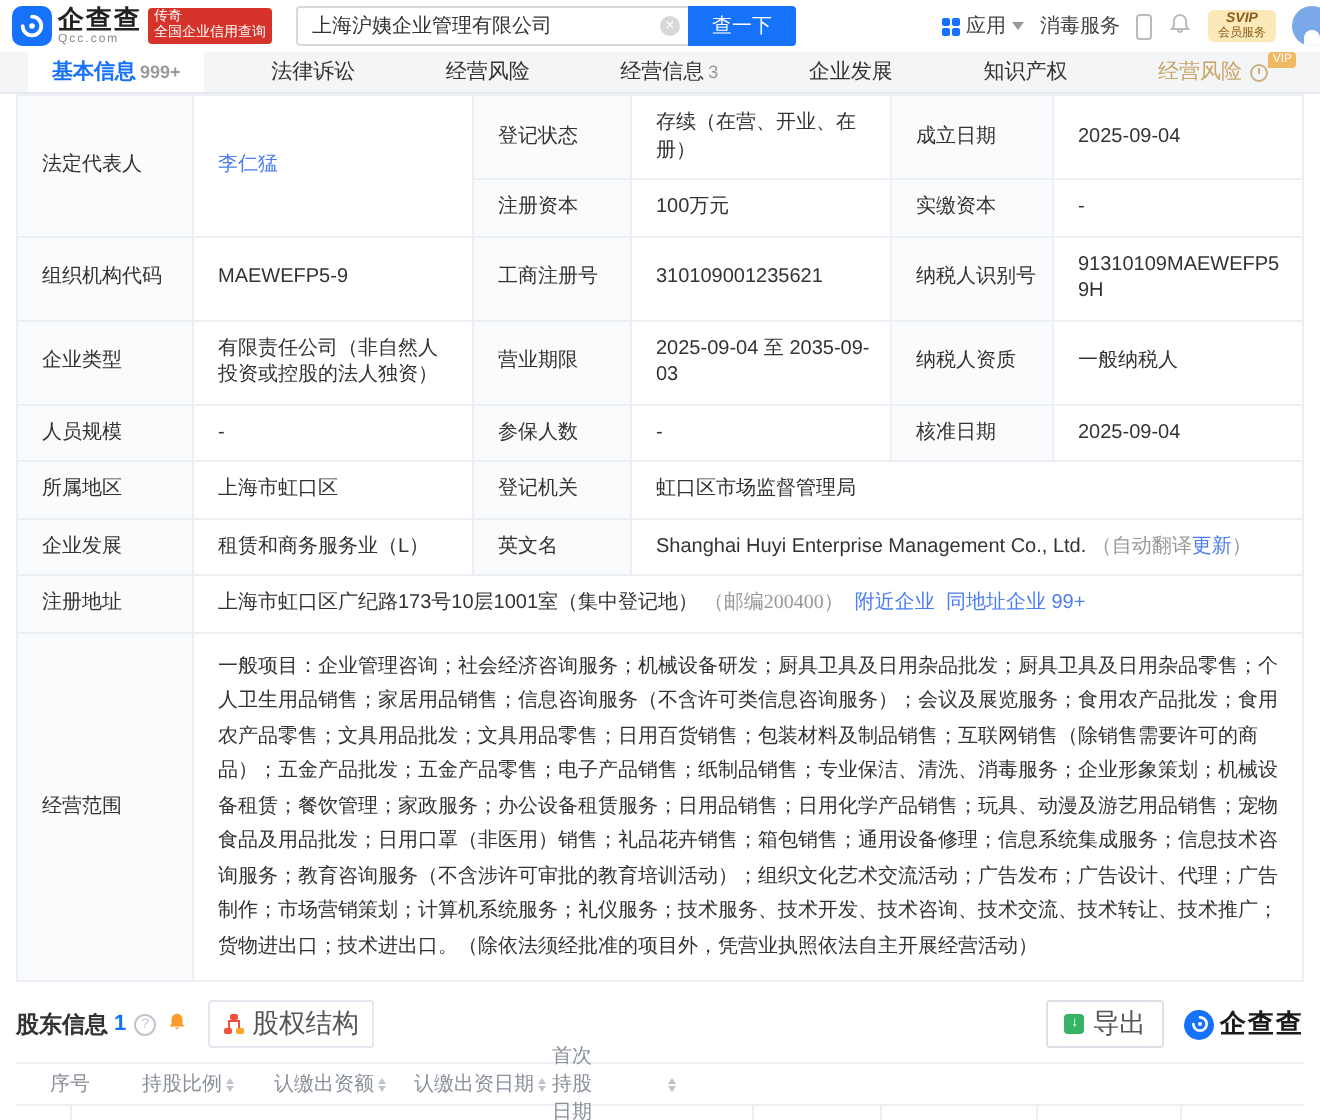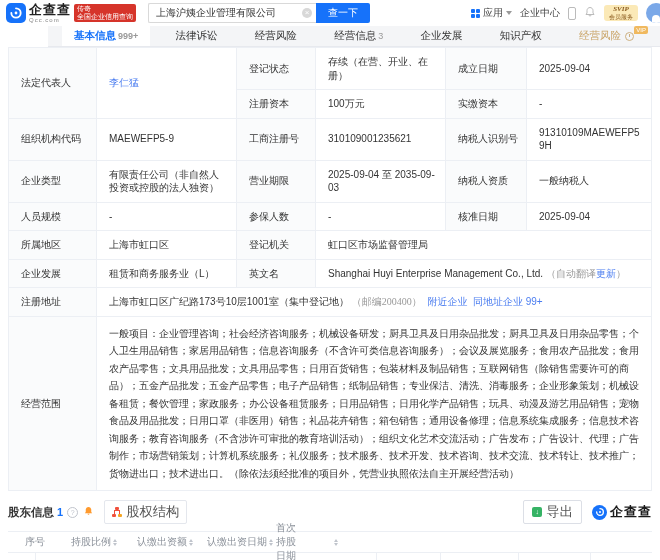--- a/index.html
+++ b/index.html
@@ -11,39 +11,39 @@
   .logo-sq { width:20px; height:20px; border-radius:5px; background:#1672fa; display:flex; align-items:center; justify-content:center; }
   .logo-sq svg { width:14px; height:14px; }
   .logo-txt { margin-left:3px; line-height:1; }
   .logo-txt .brand { font-size:13px; font-weight:bold; color:#222; letter-spacing:1px; }
   .logo-txt .dom { font-size:6px; color:#888; letter-spacing:1px; margin-top:1px; }
   .red-badge { margin-left:3px; background:#d6342a; color:#fff; border-radius:2px; padding:1px 3px; line-height:1.15; }
   .red-badge .l1 { font-size:7px; display:block; }
   .red-badge .l2 { font-size:7px; display:block; }
   .searchwrap { display:flex; margin-left:12px; }
   .searchbox { position:relative; }
-  .searchbox input { width:168px; height:20px; border:1px solid #d9d9d9; border-right:none; border-radius:2px 0 0 2px; padding:0 18px 0 7px; font-size:10px; color:#333; outline:none; }
+  .searchbox input { width:196px; height:20px; border:1px solid #d9d9d9; border-right:none; border-radius:2px 0 0 2px; padding:0 18px 0 7px; font-size:10px; color:#333; outline:none; }
   .clear-ic { position:absolute; right:4px; top:5px; width:10px; height:10px; border-radius:50%; background:#d8d8d8; color:#fff; font-size:8px; line-height:10px; text-align:center; cursor:pointer; }
   .search-btn { height:20px; border:none; background:#1672fa; color:#fff; font-size:10px; padding:0 12px; border-radius:0 2px 2px 0; cursor:pointer; }
-  .top-right { position:absolute; right:0; top:0; height:26px; display:flex; align-items:center; gap:8px; padding-right:2px;font-family:Liberation Serif, serif; }
+  .top-right { position:absolute; right:0; top:0; height:26px; display:flex; align-items:center; gap:8px; padding-right:2px; }
   .apps { display:flex; align-items:center; gap:3px; color:#444; cursor:pointer; }
   .grid-ic { width:9px; height:9px; display:grid; grid-template-columns:4px 4px; grid-template-rows:4px 4px; gap:1px; }
   .grid-ic i { background:#1672fa; border-radius:1px; }
   .caret-dn { width:0; height:0; border-left:3px solid transparent; border-right:3px solid transparent; border-top:4px solid #999; }
   .nav-item { color:#444; cursor:pointer; }
   .phone-ic { width:8px; height:13px; border:1px solid #bbb; border-radius:2px; }
   .bell-ic svg { width:12px; height:12px; }
   .svip { background:#fbe9b7; border-radius:3px; padding:1px 5px; line-height:1.1; text-align:center; cursor:pointer; }
   .svip .s1 { font-size:7px; font-weight:bold; font-style:italic; color:#8a5a1e; display:block; }
   .svip .s2 { font-size:6px; color:#8a5a1e; display:block; }
   .avatar { width:20px; height:20px; border-radius:50%; background:#7aa8e8; margin-right:-8px; display:flex; align-items:flex-end; justify-content:center; overflow:hidden; }
   .avatar i { width:8px; height:8px; background:#fff; border-radius:50% 50% 0 0; }
 
   
-  .tabs { height:21px; background:#f4f5f7; border-bottom:1px solid #e7e9ee; display:flex; align-items:stretch; padding:0 14px; justify-content:space-between;margin-left:48px; }
+  .tabs { height:21px; background:#f4f5f7; border-bottom:1px solid #e7e9ee; display:flex; align-items:stretch; padding:0 14px; justify-content:space-between; }
   .tab { display:flex; align-items:center; gap:2px; padding:0 12px; color:#333; font-size:10.5px; cursor:pointer; position:relative; }
   .tab .cnt { color:#999; font-size:9px; }
   .tab.active { background:#fff; color:#1672fa; font-weight:bold; }
   .tab.history { color:#c9a467; }
   .vip-tag { position:absolute; top:0px; right:-2px; background:#f0b95f; color:#fff; font-size:6px; line-height:1; padding:1px 2px; border-radius:2px 2px 2px 0; }
   .clock-ic { width:9px; height:9px; border:1px solid #cdb080; border-radius:50%; position:relative; margin-left:2px; }
   .clock-ic:after { content:""; position:absolute; left:3px; top:1px; width:1px; height:3px; background:#cdb080; }
 
   
   .content { padding:0 8px; }
@@ -126,21 +126,21 @@
     <div class="apps">
       <span class="grid-ic">
           <i></i>
           <i></i>
           <i></i>
           <i></i>
         </span>
       <span>应用</span>
       <span class="caret-dn"></span>
     </div>
-    <div class="nav-item">企业中心</div>
+    <div class="nav-item">消毒服务</div>
     <div class="phone-ic"></div>
     <div class="bell-ic">
       <svg viewBox="0 0 24 24">
           <path d="M12 3c-3.3 0-6 2.7-6 6v5l-2 3h16l-2-3V9c0-3.3-2.7-6-6-6zm-2 15a2 2 0 0 0 4 0" fill="none" stroke="#bbb" stroke-width="2"></path>
         </svg>
     </div>
     <div class="svip">
       <span class="s1">SVIP</span>
       <span class="s2">会员服务</span>
     </div>

